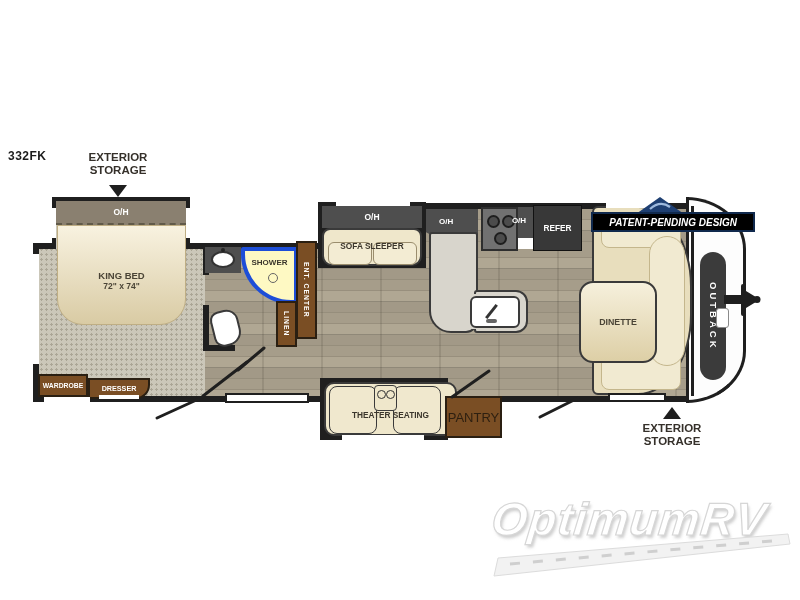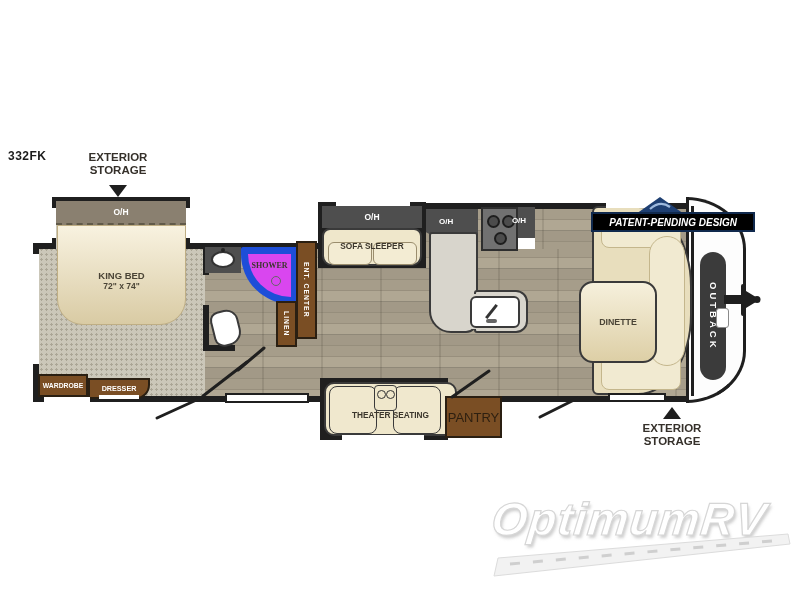--- a/index.html
+++ b/index.html
@@ -70,21 +70,21 @@
   <div class="win" style="left:44px;top:397px;width:46px;height:5px;"></div>
 
   <div class="wall" style="left:203px;top:249px;width:6px;height:26px;"></div>
   <div class="wall" style="left:203px;top:305px;width:6px;height:46px;"></div>
   <div class="wall" style="left:203px;top:345px;width:32px;height:6px;"></div>
 
   <div class="dark-appl" style="left:205px;top:247px;width:36px;height:26px;"></div>
   <div class="abs" style="left:211px;top:251px;width:24px;height:17px;background:#fff;border:2px solid #333;border-radius:50%;box-sizing:border-box;"></div>
   <div class="abs" style="left:221px;top:248px;width:4px;height:4px;background:#222;border-radius:50%;"></div>
 
-  <div class="abs" style="left:241px;top:247px;width:57px;height:57px;background:#d946ef;border:7px solid #1d4ed8;border-radius:2px 2px 2px 50px;box-sizing:border-box;font-family:Liberation Serif, serif;">
+  <div class="abs" style="left:241px;top:247px;width:57px;height:57px;background:#fef9c3;border:4px solid #1d4ed8;border-radius:2px 2px 2px 50px;box-sizing:border-box;">
     <span style="position:absolute;left:0;right:0;top:7px;text-align:center;font-weight:bold;font-size:8px;color:#3b362c;">SHOWER</span>
     <div style="position:absolute;left:23px;top:22px;width:8px;height:8px;border:1.5px solid #666;border-radius:50%;"></div>
   </div>
 
   <div class="abs" style="left:212px;top:310px;width:28px;height:36px;background:#fff;border:2px solid #3a3a3a;border-radius:9px 12px 14px 10px;box-sizing:border-box;transform:rotate(-14deg);"></div>
 
   <div class="cab" style="left:276px;top:301px;width:21px;height:46px;">
     <span class="wtext vtext" style="font-size:6.8px;">LINEN</span>
   </div>
   <div class="cab" style="left:296px;top:241px;width:21px;height:98px;">
@@ -106,20 +106,23 @@
     <span class="wtext" style="position:absolute;left:13px;top:8px;font-size:8px;">O/H</span>
   </div>
   <div class="abs" style="left:481px;top:207px;width:37px;height:44px;background:#717171;border:2px solid #2e2e2e;box-sizing:border-box;">
     <div style="position:absolute;left:4px;top:6px;width:9px;height:9px;border:2px solid #1e1e1e;border-radius:50%;background:#4c4c4c;"></div>
     <div style="position:absolute;left:19px;top:6px;width:9px;height:9px;border:2px solid #1e1e1e;border-radius:50%;background:#4c4c4c;"></div>
     <div style="position:absolute;left:11px;top:23px;width:9px;height:9px;border:2px solid #1e1e1e;border-radius:50%;background:#4c4c4c;"></div>
   </div>
   <div class="dark-appl" style="left:518px;top:207px;width:17px;height:31px;"></div>
   <div class="win" style="left:518px;top:238px;width:17px;height:11px;"></div>
   <span class="wtext abs" style="left:504px;top:216px;width:30px;font-size:8px;">O/H</span>
+  <div class="abs flex-c" style="left:533px;top:205px;width:49px;height:46px;background:#383838;border:1px solid #111;box-sizing:border-box;">
+    <span class="wtext" style="font-size:8.3px;">REFER</span>
+  </div>
 
   <div class="abs" style="left:429px;top:232px;width:49px;height:101px;background:#d8d5cc;border:2px solid #3a3a3a;border-radius:3px 3px 12px 22px;box-sizing:border-box;"></div>
   <div class="abs" style="left:474px;top:290px;width:54px;height:43px;background:#d8d5cc;border:2px solid #3a3a3a;border-radius:3px 12px 12px 3px;box-sizing:border-box;"></div>
   <div class="abs" style="left:472px;top:294px;width:8px;height:35px;background:#d8d5cc;"></div>
   <div class="abs" style="left:470px;top:296px;width:50px;height:32px;background:#fff;border:2px solid #3a3a3a;border-radius:6px;box-sizing:border-box;">
     <div style="position:absolute;left:18px;top:5px;width:3px;height:17px;background:#333;transform:rotate(38deg);"></div>
     <div style="position:absolute;left:14px;bottom:3px;width:11px;height:4px;background:#666;border-radius:2px;"></div>
   </div>
 
   <div class="wall" style="left:320px;top:378px;width:128px;height:62px;"></div>

